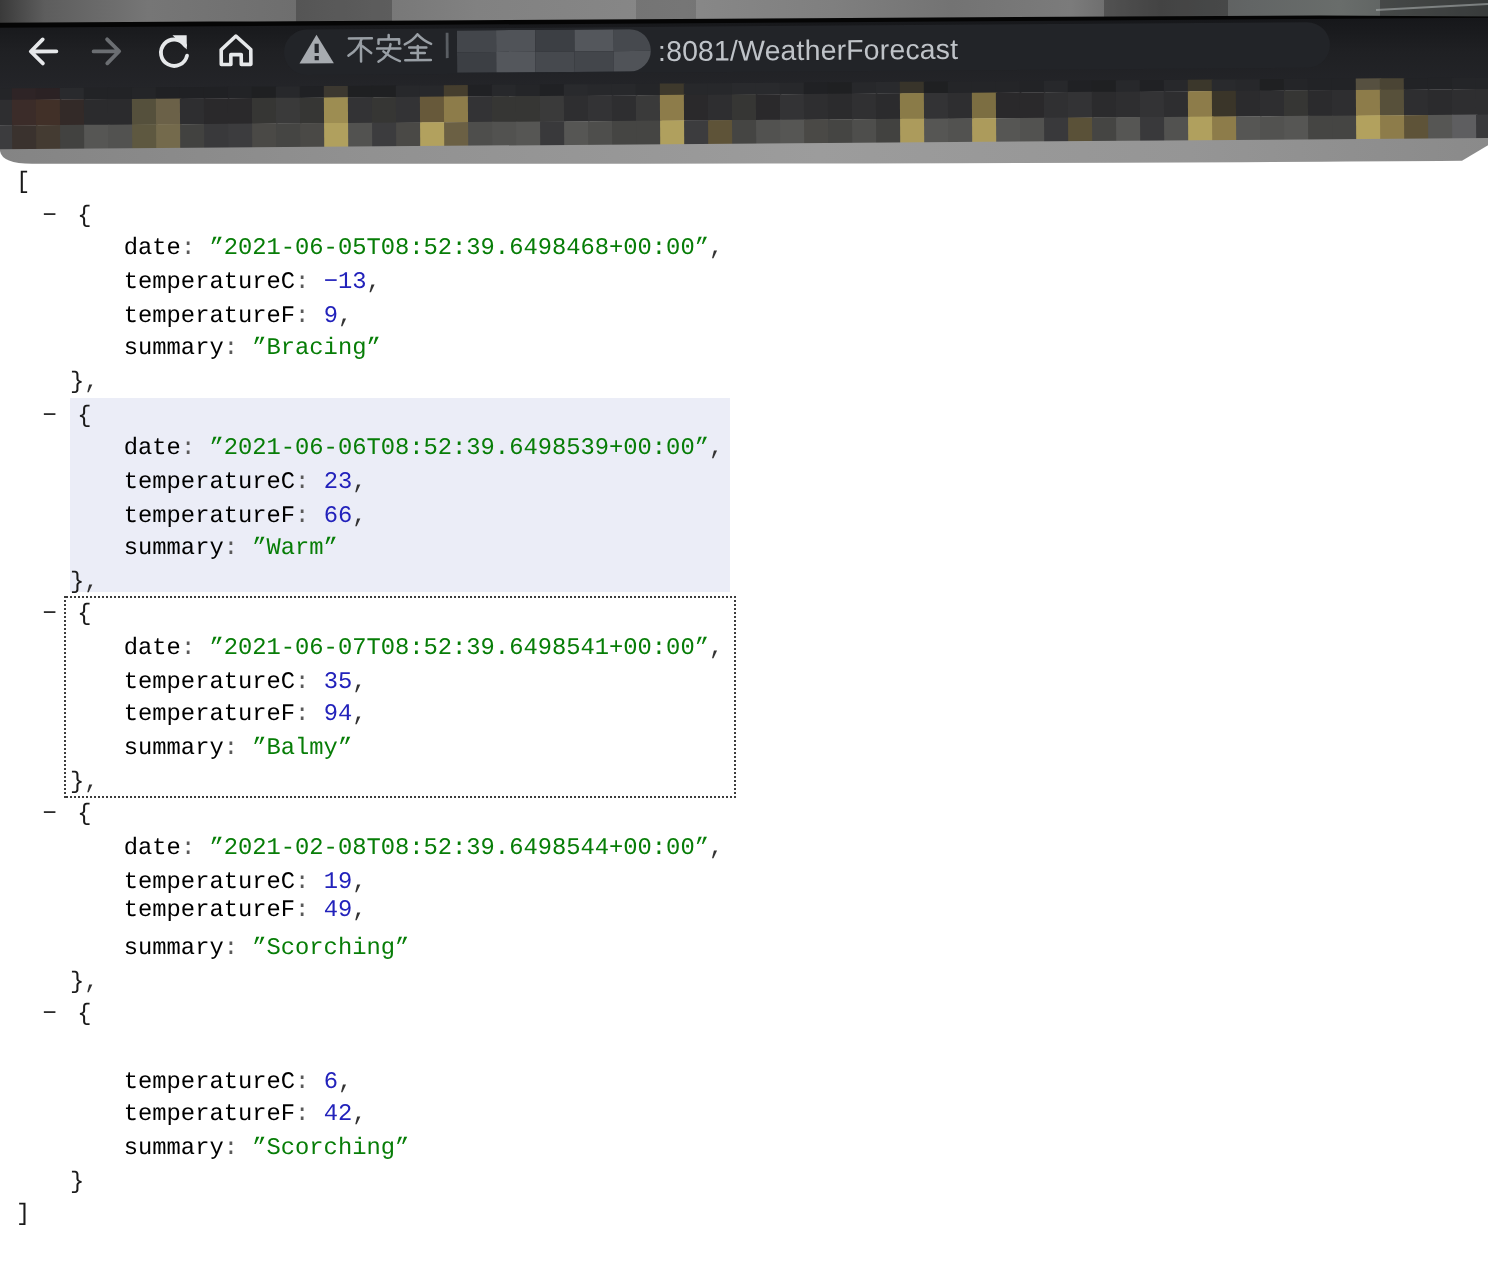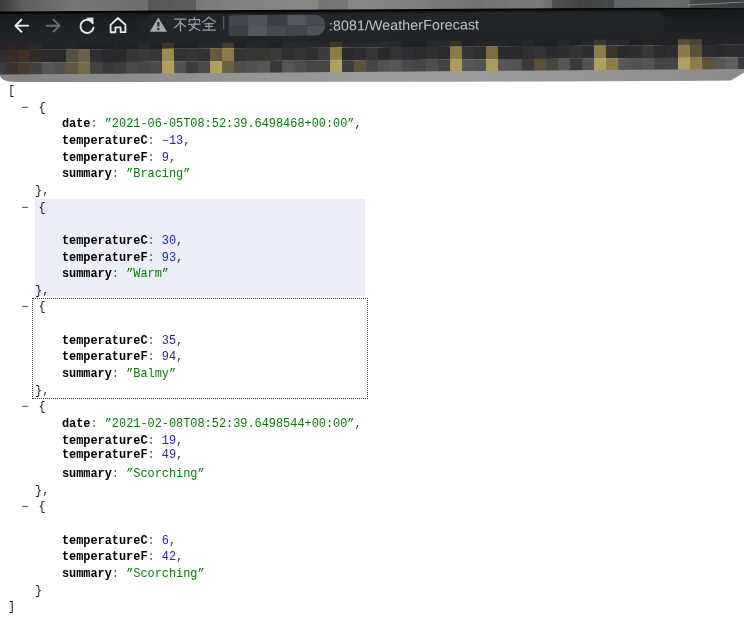--- a/index.html
+++ b/index.html
@@ -1,17 +1,17 @@
 <!DOCTYPE html>
 <html><head><meta charset="utf-8">
 <style>
 html,body{margin:0;padding:0;width:744px;height:635px;background:#fff;overflow:hidden}
 #wrap{position:relative;width:744px;height:635px;font-family:"Liberation Mono",monospace}
 .ln{position:absolute;font-size:11.9px;line-height:13px;white-space:pre;color:#000}
-.k{font-weight:bold;color:#000}
+.k{font-weight:normal;color:#000}
 .p{color:#5a5a5a}
 .c{color:#333}
 .b{color:#1a1a1a}
 .s{color:#077d07}
 .n{color:#2222bb}
 #hl{position:absolute;left:35px;top:198.8px;width:330px;height:97.2px;background:#ebedf7}
 #dot{position:absolute;left:31.5px;top:297.5px;width:334.5px;height:99.5px;border:1px dotted #3c3c3c}
 </style></head>
 <body>
 <div id="wrap">
@@ -296,25 +296,27 @@
 <div id="hl"></div>
     <div id="dot"></div>
 <div class="ln" style="left:8px;top:84.90px"><span class="b">[</span></div>
     <div class="ln" style="left:21.3px;top:101.56px"><span class="b">−</span><span class="b" style="position:absolute;left:17.3px">{</span></div>
     <div class="ln" style="left:61.9px;top:118.22px"><span class="k">date</span><span class="p">:</span> <span class="s">”2021-06-05T08:52:39.6498468+00:00”</span><span class="c">,</span></div>
     <div class="ln" style="left:61.9px;top:134.88px"><span class="k">temperatureC</span><span class="p">:</span> <span class="n">−13</span><span class="c">,</span></div>
     <div class="ln" style="left:61.9px;top:151.54px"><span class="k">temperatureF</span><span class="p">:</span> <span class="n">9</span><span class="c">,</span></div>
     <div class="ln" style="left:61.9px;top:168.20px"><span class="k">summary</span><span class="p">:</span> <span class="s">”Bracing”</span></div>
     <div class="ln" style="left:35.0px;top:184.86px"><span class="b">}</span><span class="c">,</span></div>
     <div class="ln" style="left:21.3px;top:201.52px"><span class="b">−</span><span class="b" style="position:absolute;left:17.3px">{</span></div>
-    <div class="ln" style="left:61.9px;top:234.84px"><span class="k">temperatureC</span><span class="p">:</span> <span class="n">30</span><span class="c">,</span></div>
-    <div class="ln" style="left:61.9px;top:251.50px"><span class="k">temperatureF</span><span class="p">:</span> <span class="n">93</span><span class="c">,</span></div>
+    <div class="ln" style="left:61.9px;top:218.18px"><span class="k">date</span><span class="p">:</span> <span class="s">”2021-06-06T08:52:39.6498539+00:00”</span><span class="c">,</span></div>
+    <div class="ln" style="left:61.9px;top:234.84px"><span class="k">temperatureC</span><span class="p">:</span> <span class="n">23</span><span class="c">,</span></div>
+    <div class="ln" style="left:61.9px;top:251.50px"><span class="k">temperatureF</span><span class="p">:</span> <span class="n">66</span><span class="c">,</span></div>
     <div class="ln" style="left:61.9px;top:268.16px"><span class="k">summary</span><span class="p">:</span> <span class="s">”Warm”</span></div>
     <div class="ln" style="left:35.0px;top:284.82px"><span class="b">}</span><span class="c">,</span></div>
     <div class="ln" style="left:21.3px;top:301.48px"><span class="b">−</span><span class="b" style="position:absolute;left:17.3px">{</span></div>
+    <div class="ln" style="left:61.9px;top:318.14px"><span class="k">date</span><span class="p">:</span> <span class="s">”2021-06-07T08:52:39.6498541+00:00”</span><span class="c">,</span></div>
     <div class="ln" style="left:61.9px;top:334.80px"><span class="k">temperatureC</span><span class="p">:</span> <span class="n">35</span><span class="c">,</span></div>
     <div class="ln" style="left:61.9px;top:351.46px"><span class="k">temperatureF</span><span class="p">:</span> <span class="n">94</span><span class="c">,</span></div>
     <div class="ln" style="left:61.9px;top:368.12px"><span class="k">summary</span><span class="p">:</span> <span class="s">”Balmy”</span></div>
     <div class="ln" style="left:35.0px;top:384.78px"><span class="b">}</span><span class="c">,</span></div>
     <div class="ln" style="left:21.3px;top:401.44px"><span class="b">−</span><span class="b" style="position:absolute;left:17.3px">{</span></div>
     <div class="ln" style="left:61.9px;top:418.10px"><span class="k">date</span><span class="p">:</span> <span class="s">”2021-02-08T08:52:39.6498544+00:00”</span><span class="c">,</span></div>
     <div class="ln" style="left:61.9px;top:434.76px"><span class="k">temperatureC</span><span class="p">:</span> <span class="n">19</span><span class="c">,</span></div>
     <div class="ln" style="left:61.9px;top:449px"><span class="k">temperatureF</span><span class="p">:</span> <span class="n">49</span><span class="c">,</span></div>
     <div class="ln" style="left:61.9px;top:468.08px"><span class="k">summary</span><span class="p">:</span> <span class="s">”Scorching”</span></div>
     <div class="ln" style="left:35.0px;top:484.74px"><span class="b">}</span><span class="c">,</span></div>

